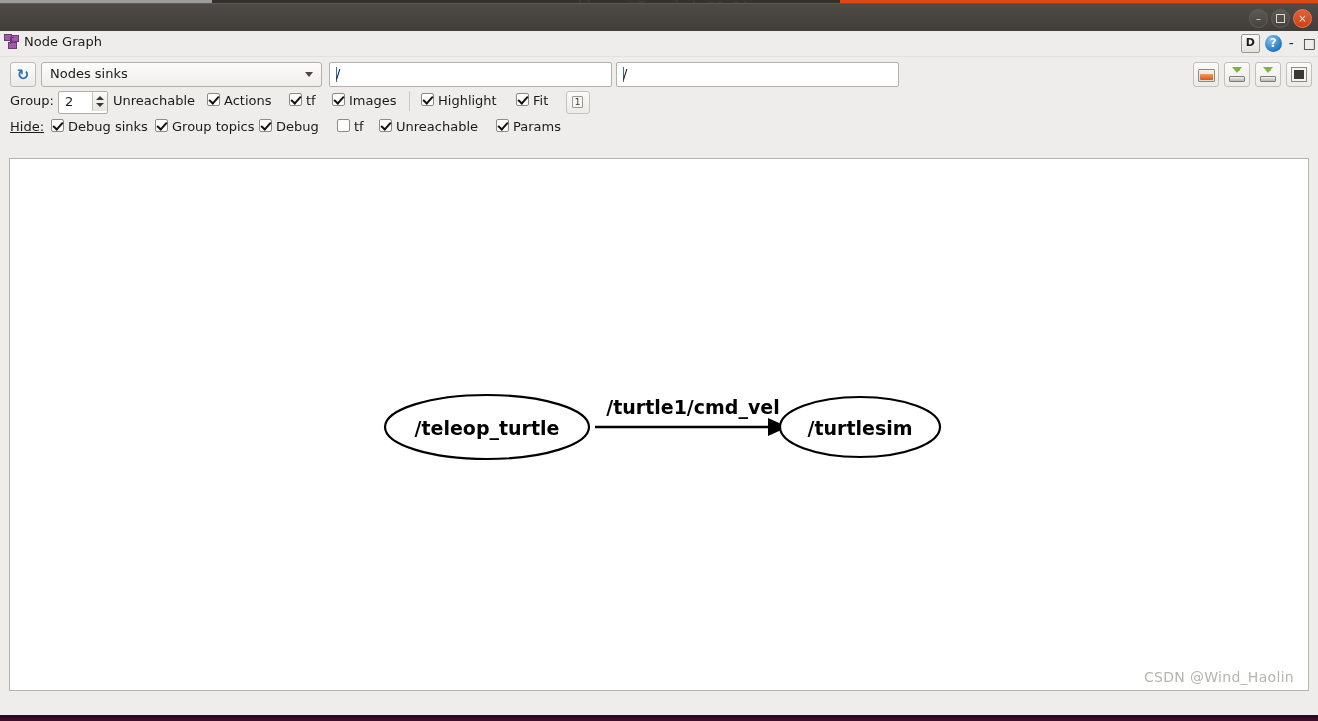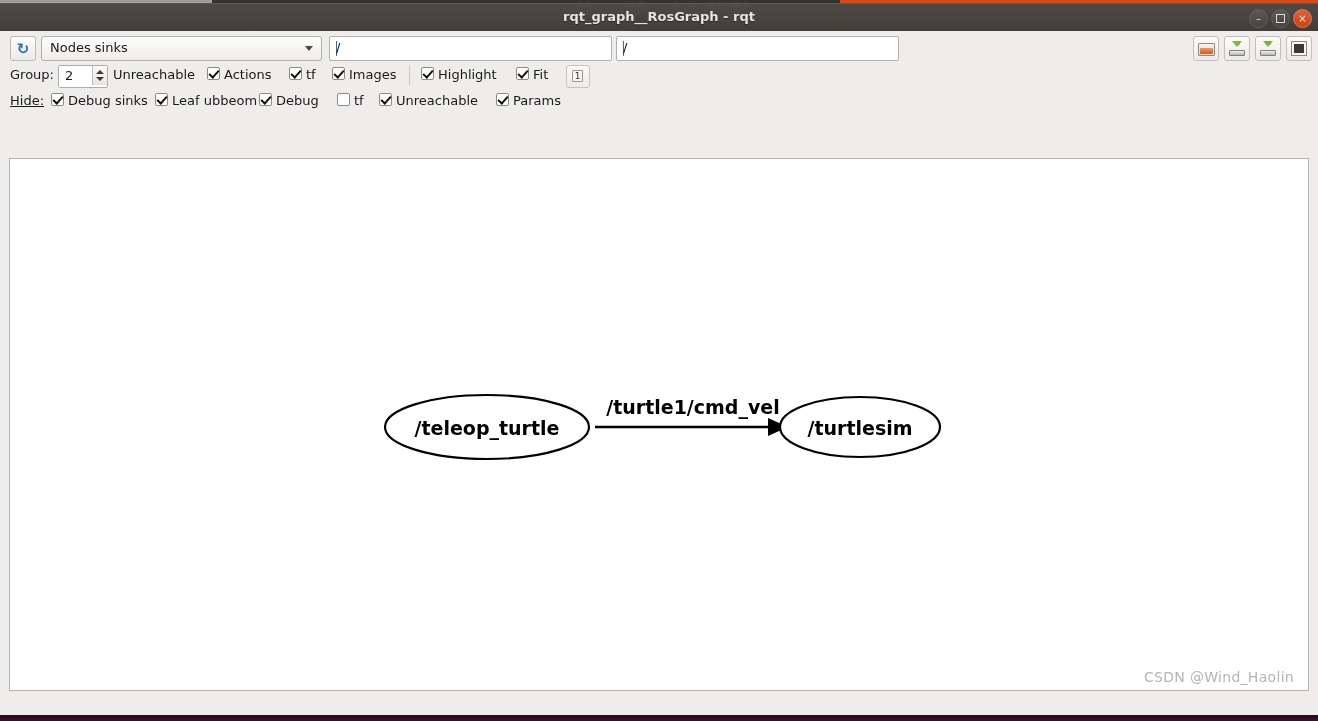--- a/index.html
+++ b/index.html
@@ -454,34 +454,51 @@
 <div class="desktop-strip">
   <div class="seg-grey"></div>
   <div class="seg-dark"></div>
   <div class="seg-orange"></div>
   <div class="bg-term-title">ubbeom@Transhot: 90x24</div>
 </div>
 
 <div class="window">
 
   <div class="titlebar">
-    <div class="title-text">rqt_graph__RosGraph - rqt</div>
     <div class="win-controls">
       <div class="win-btn min">
         <span class="glyph">–</span>
       </div>
       <div class="win-btn max">
         <span class="boxg"></span>
       </div>
       <div class="win-btn close">
         <span class="glyph">×</span>
       </div>
     </div>
   </div>
 
+  <div class="plugin-header">
+    <div class="ph-left">
+      <span class="node-graph-icon">
+        <i class="n1"></i>
+          <i class="n2"></i>
+          <i class="n3"></i>
+        <i class="lk l1"></i>
+          <i class="lk l2"></i>
+      </span>
+      <span class="plugin-title">Node Graph</span>
+    </div>
+    <div class="ph-right">
+      <span class="dock-btn">D</span>
+      <span class="help-icon">?</span>
+      <span class="dock-min">-</span>
+      <span class="dock-float">□</span>
+    </div>
+  </div>
 
   <div class="toolbar1">
     <div class="tb-refresh">
       <span class="refresh-glyph">↻</span>
     </div>
     <div class="combo">
       <span class="combo-text">Nodes sinks</span>
       <span class="arrow"></span>
     </div>
     <div class="lineedit" id="filter-topic" title="/">
@@ -549,21 +566,21 @@
     </div>
   </div>
 
   <div class="toolbar3">
     <span class="row-item" style="left:10px;text-decoration:underline;">Hide:</span>
 
     <span class="cbx checked" style="left:51px;"></span>
     <span class="row-item" style="left:68px;">Debug sinks</span>
 
     <span class="cbx checked" style="left:155px;"></span>
-    <span class="row-item" style="left:172px;">Leaf ubbeom</span>
+    <span class="row-item" style="left:172px;">Group topics</span>
 
     <span class="cbx checked" style="left:259px;"></span>
     <span class="row-item" style="left:276px;">Debug</span>
 
     <span class="cbx" style="left:337px;"></span>
     <span class="row-item" style="left:354px;">tf</span>
 
     <span class="cbx checked" style="left:379px;"></span>
     <span class="row-item" style="left:396px;">Unreachable</span>
 

